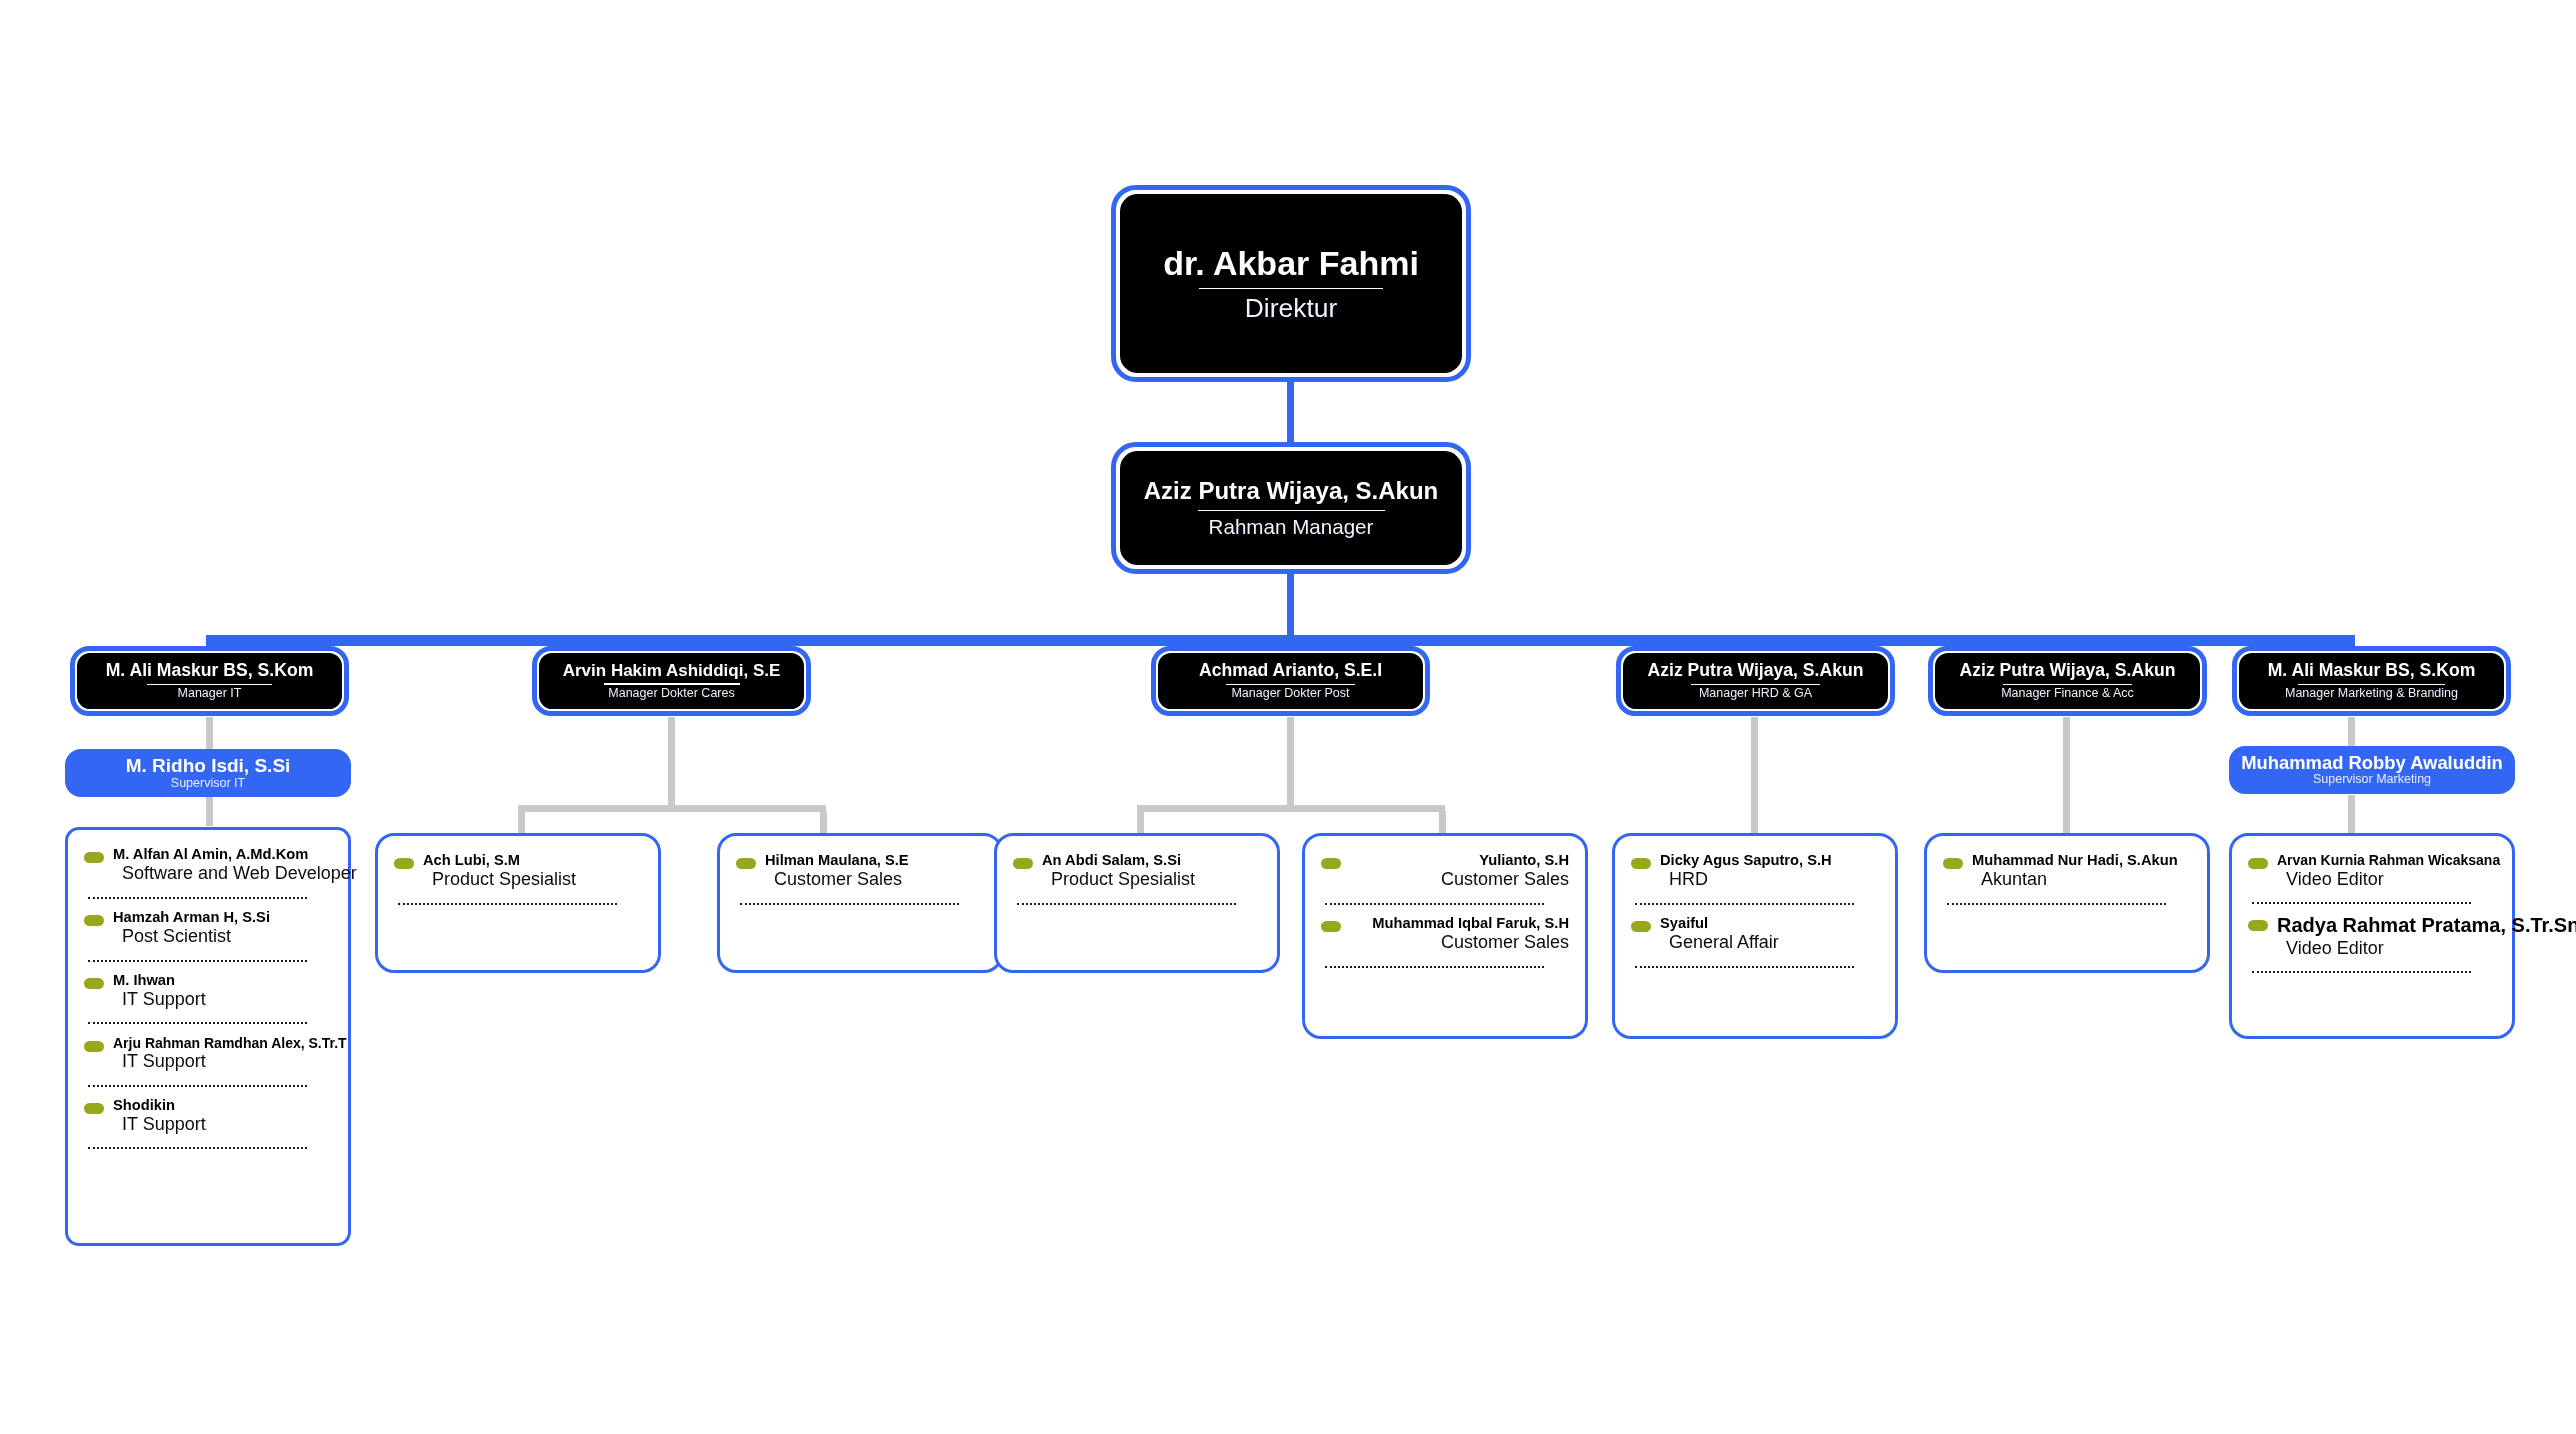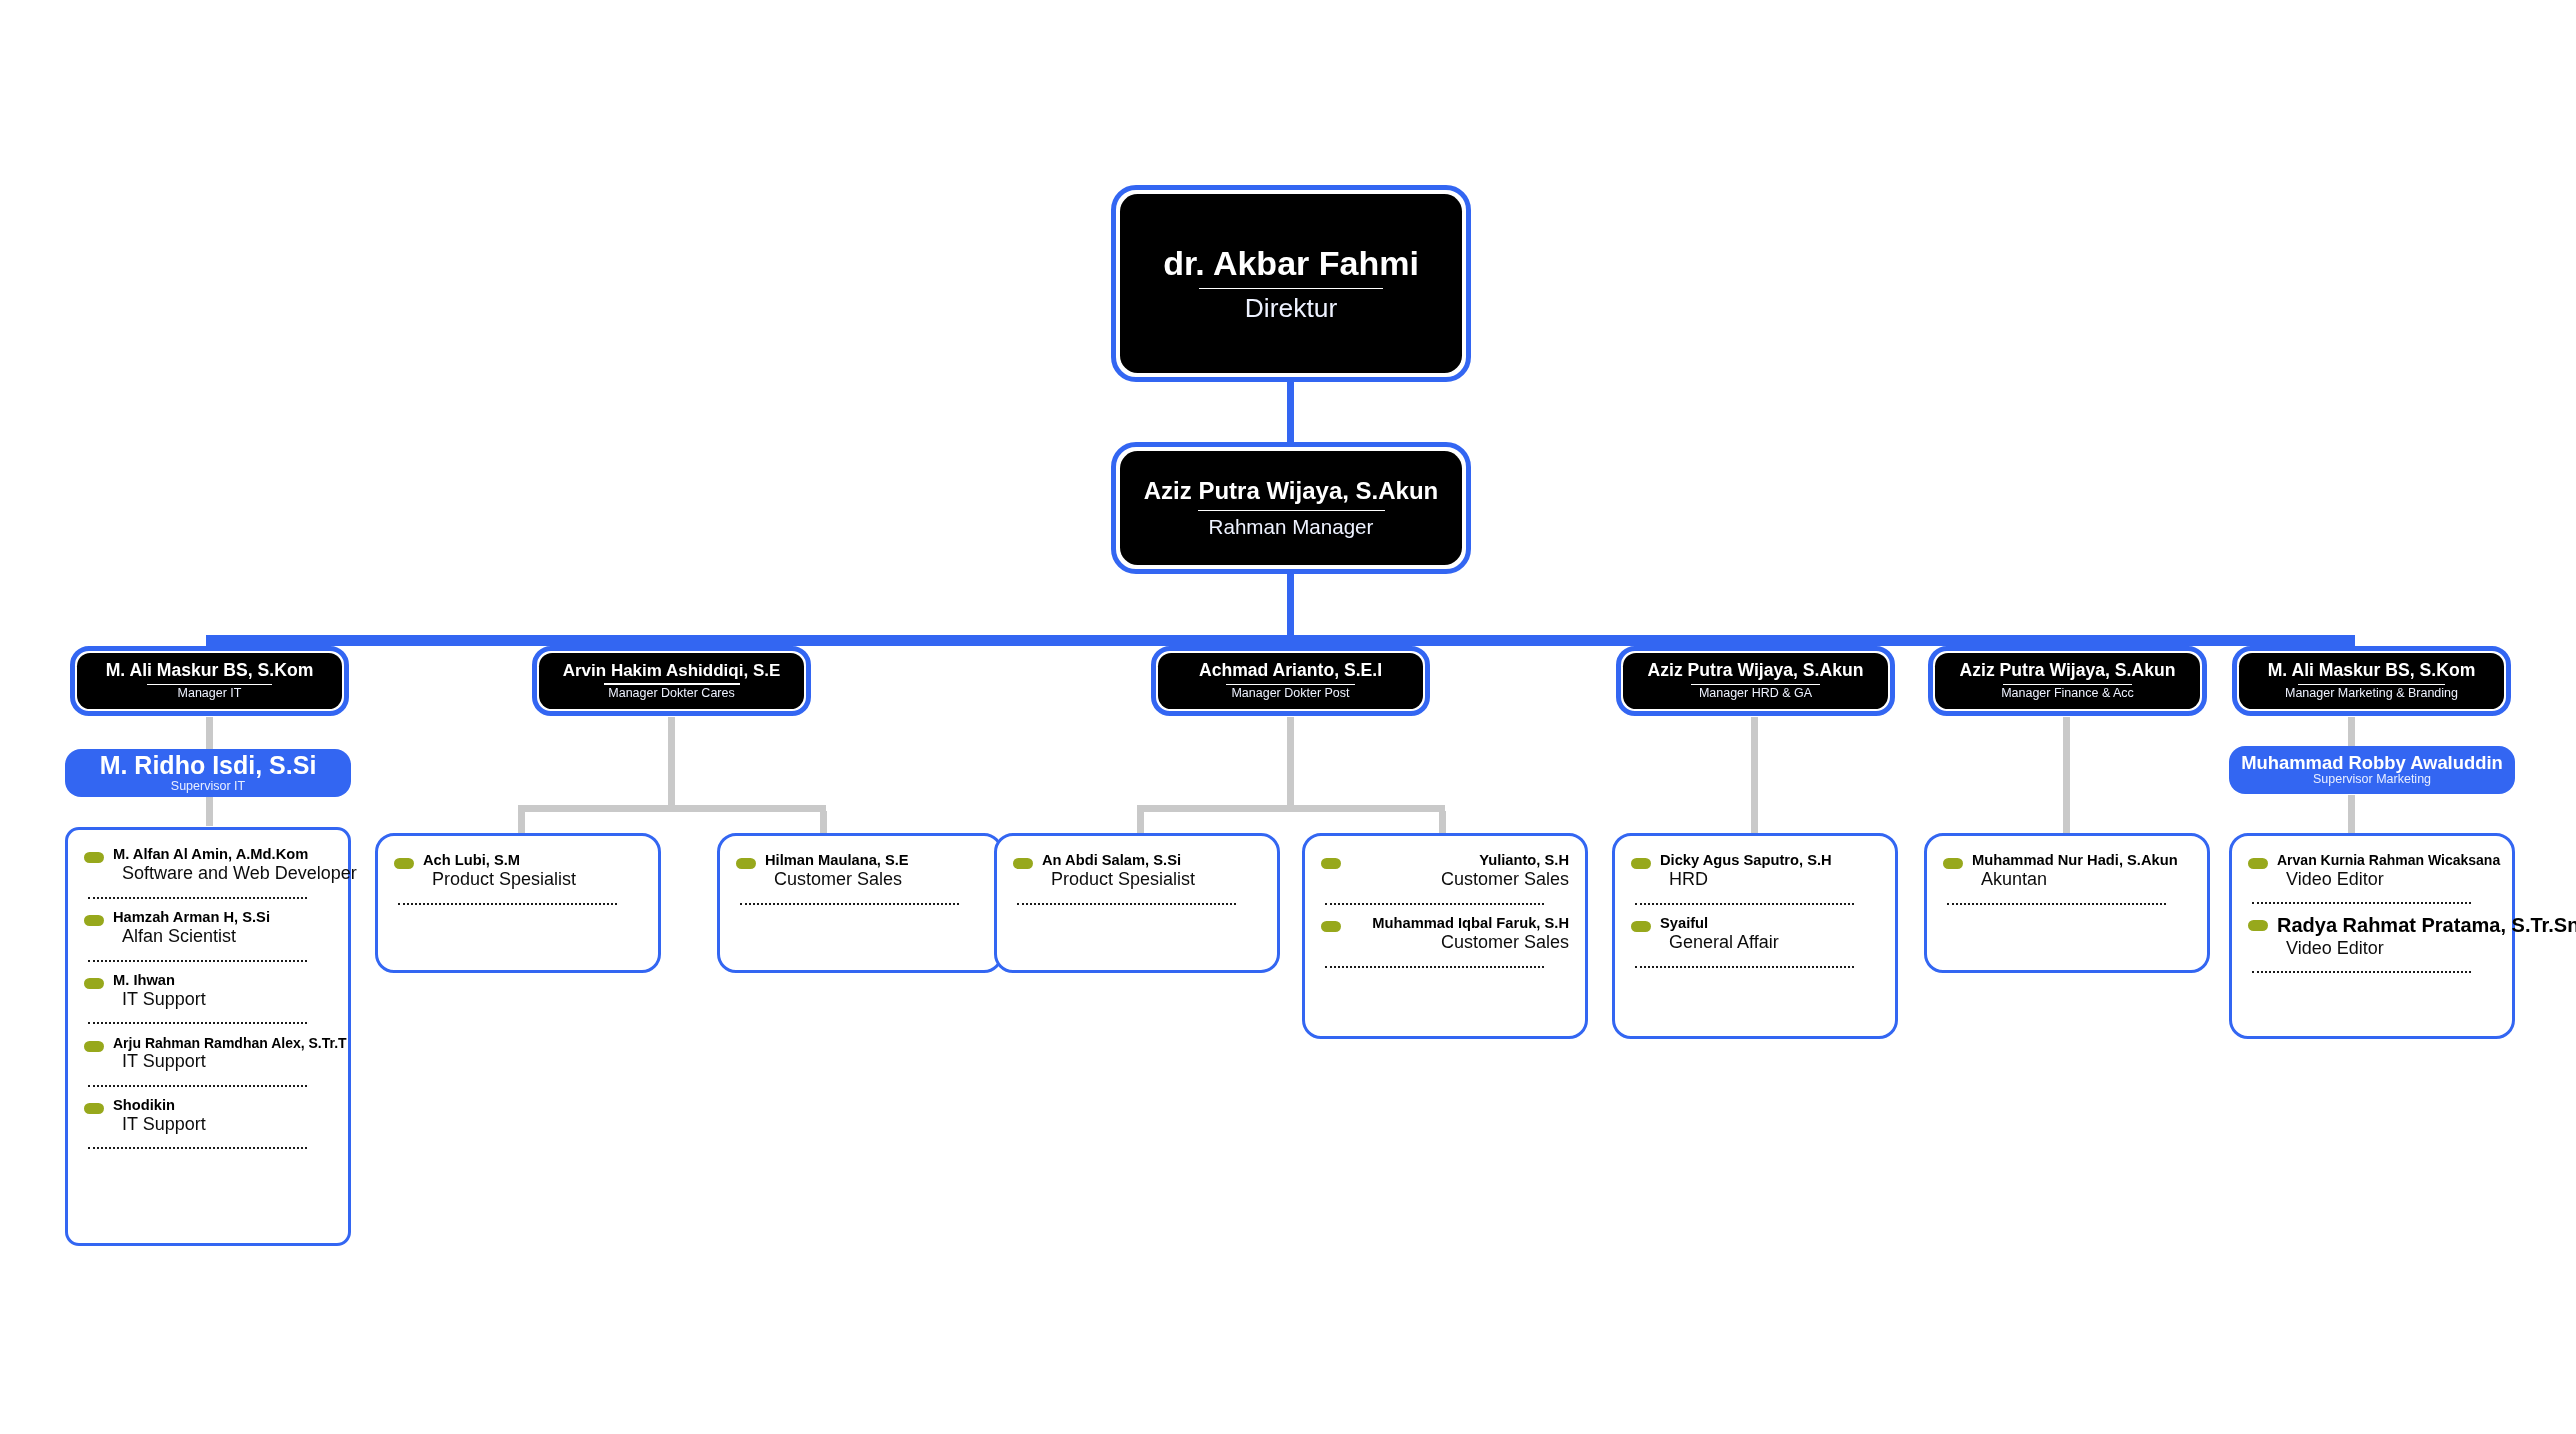--- a/index.html
+++ b/index.html
@@ -149,37 +149,37 @@
     <div class="fill" style="border-radius:13.2px;left:7.3px;top:7.3px;right:7.3px;bottom:7.3px;">
       <div class="nm" style="font-size:17.6px;">M. Ali Maskur BS, S.Kom</div>
       <div class="rule" style="width:147px;margin:2.9px 0 2.2px 0;"></div>
       <div class="rl" style="font-size:12.5px;">Manager Marketing &amp; Branding</div>
     </div>
   </div>
 
   <div class="conn-gray" style="left:206px;top:717px;width:6.6px;height:32px;"></div>
 
   <div class="pill" style="left:65px;top:749px;width:286px;height:48px;">
-    <div class="nm" style="font-size:25px;">M. Ridho Isdi, S.Si</div>
+    <div class="nm" style="font-size:19px;">M. Ridho Isdi, S.Si</div>
     <div class="rl" style="font-size:12.5px;">Supervisor IT</div>
   </div>
 
   <div class="conn-gray" style="left:206px;top:797px;width:6.6px;height:29px;"></div>
 
   <div class="card" style="left:65px;top:827px;width:286px;height:419px;border-radius:14px;">
     <div class="staff">
       <div class="bullet"></div>
       <div class="sname">M. Alfan Al Amin, A.Md.Kom</div>
       <div class="srole">Software and Web Developer</div>
     </div>
     <div class="sep"></div>
     <div class="staff">
       <div class="bullet"></div>
       <div class="sname">Hamzah Arman H, S.Si</div>
-      <div class="srole">Alfan Scientist</div>
+      <div class="srole">Post Scientist</div>
     </div>
     <div class="sep"></div>
     <div class="staff">
       <div class="bullet"></div>
       <div class="sname">M. Ihwan</div>
       <div class="srole">IT Support</div>
     </div>
     <div class="sep"></div>
     <div class="staff">
       <div class="bullet"></div>

